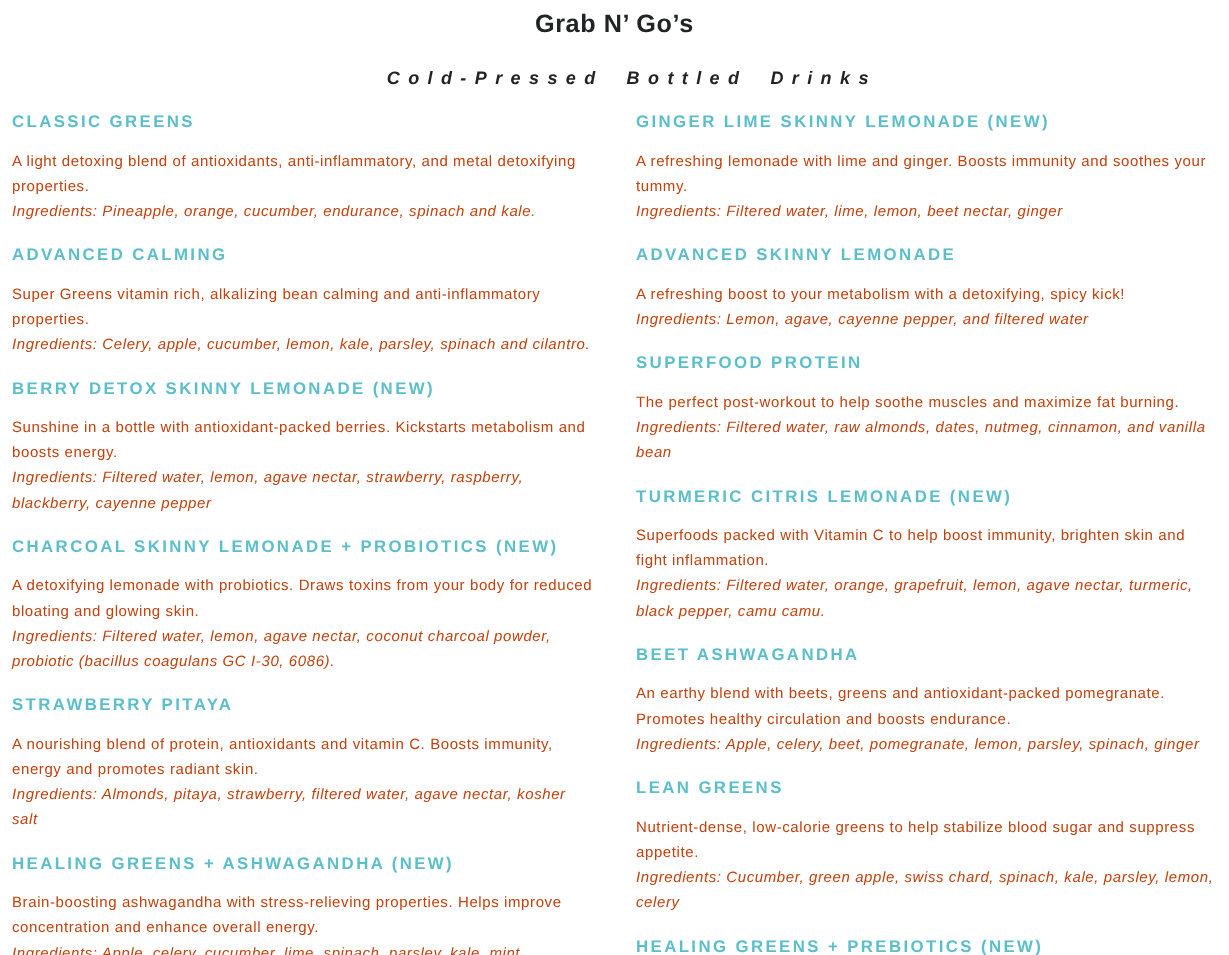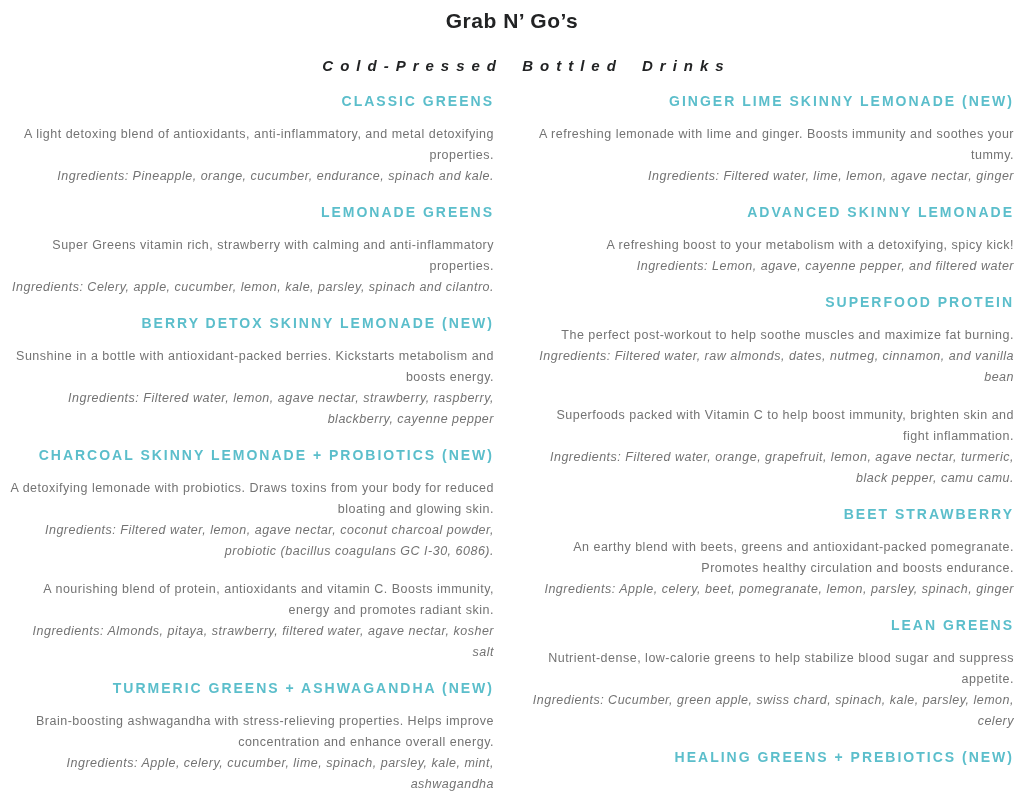--- a/index.html
+++ b/index.html
@@ -33,33 +33,33 @@
   }
 
   .columns {
     display: flex;
     padding: 0 10px;
     gap: 36px;
     margin-top: 2px;
   }
   .col { flex: 1; min-width: 0; }
 
-  .item { padding-top: 17px; text-align: right; }
+  .item { padding-top: 17px; text-align: left; }
   .item-name {
     font-size: 14px;
     font-weight: 700;
     letter-spacing: 2px;
     color: #5bbecb;
     margin-bottom: 15px;
   }
   .item-desc, .item-ingredients {
     font-size: 12.5px;
     line-height: 21px;
     letter-spacing: 0.5px;
-    color: #737373;
+    color: #c2410c;
   }
   .item-ingredients { font-style: italic; }
 </style>
 </head>
 <body>
 
 <div class="page">
 
   <h1 class="doc-title">Grab N’ Go’s</h1>
   <h2 class="doc-subtitle">Cold-Pressed Bottled Drinks</h2>
@@ -68,77 +68,79 @@
 
     <div class="col">
 
       <section class="item">
         <h3 class="item-name">CLASSIC GREENS</h3>
         <p class="item-desc">A light detoxing blend of antioxidants, anti-inflammatory, and metal detoxifying properties.</p>
         <p class="item-ingredients">Ingredients: Pineapple, orange, cucumber, endurance, spinach and kale.</p>
       </section>
 
       <section class="item">
-        <h3 class="item-name">LEMONADE GREENS</h3>
-        <p class="item-desc">Super Greens vitamin rich, strawberry with calming and anti-inflammatory properties.</p>
+        <h3 class="item-name">ADVANCED CALMING</h3>
+        <p class="item-desc">Super Greens vitamin rich, alkalizing bean calming and anti-inflammatory properties.</p>
         <p class="item-ingredients">Ingredients: Celery, apple, cucumber, lemon, kale, parsley, spinach and cilantro.</p>
       </section>
 
       <section class="item">
         <h3 class="item-name">BERRY DETOX SKINNY LEMONADE (NEW)</h3>
         <p class="item-desc">Sunshine in a bottle with antioxidant-packed berries. Kickstarts metabolism and boosts energy.</p>
         <p class="item-ingredients">Ingredients: Filtered water, lemon, agave nectar, strawberry, raspberry, blackberry, cayenne pepper</p>
       </section>
 
       <section class="item">
         <h3 class="item-name">CHARCOAL SKINNY LEMONADE + PROBIOTICS (NEW)</h3>
         <p class="item-desc">A detoxifying lemonade with probiotics. Draws toxins from your body for reduced bloating and glowing skin.</p>
         <p class="item-ingredients">Ingredients: Filtered water, lemon, agave nectar, coconut charcoal powder, probiotic (bacillus coagulans GC I-30, 6086).</p>
       </section>
 
       <section class="item">
+        <h3 class="item-name">STRAWBERRY PITAYA</h3>
         <p class="item-desc">A nourishing blend of protein, antioxidants and vitamin C. Boosts immunity, energy and promotes radiant skin.</p>
         <p class="item-ingredients">Ingredients: Almonds, pitaya, strawberry, filtered water, agave nectar, kosher salt</p>
       </section>
 
       <section class="item">
-        <h3 class="item-name">TURMERIC GREENS + ASHWAGANDHA (NEW)</h3>
+        <h3 class="item-name">HEALING GREENS + ASHWAGANDHA (NEW)</h3>
         <p class="item-desc">Brain-boosting ashwagandha with stress-relieving properties. Helps improve concentration and enhance overall energy.</p>
         <p class="item-ingredients">Ingredients: Apple, celery, cucumber, lime, spinach, parsley, kale, mint, ashwagandha</p>
       </section>
 
     </div>
 
     <div class="col">
 
       <section class="item">
         <h3 class="item-name">GINGER LIME SKINNY LEMONADE (NEW)</h3>
         <p class="item-desc">A refreshing lemonade with lime and ginger. Boosts immunity and soothes your tummy.</p>
-        <p class="item-ingredients">Ingredients: Filtered water, lime, lemon, agave nectar, ginger</p>
+        <p class="item-ingredients">Ingredients: Filtered water, lime, lemon, beet nectar, ginger</p>
       </section>
 
       <section class="item">
         <h3 class="item-name">ADVANCED SKINNY LEMONADE</h3>
         <p class="item-desc">A refreshing boost to your metabolism with a detoxifying, spicy kick!</p>
         <p class="item-ingredients">Ingredients: Lemon, agave, cayenne pepper, and filtered water</p>
       </section>
 
       <section class="item">
         <h3 class="item-name">SUPERFOOD PROTEIN</h3>
         <p class="item-desc">The perfect post-workout to help soothe muscles and maximize fat burning.</p>
         <p class="item-ingredients">Ingredients: Filtered water, raw almonds, dates, nutmeg, cinnamon, and vanilla bean</p>
       </section>
 
       <section class="item">
+        <h3 class="item-name">TURMERIC CITRIS LEMONADE (NEW)</h3>
         <p class="item-desc">Superfoods packed with Vitamin C to help boost immunity, brighten skin and fight inflammation.</p>
         <p class="item-ingredients">Ingredients: Filtered water, orange, grapefruit, lemon, agave nectar, turmeric, black pepper, camu camu.</p>
       </section>
 
       <section class="item">
-        <h3 class="item-name">BEET STRAWBERRY</h3>
+        <h3 class="item-name">BEET ASHWAGANDHA</h3>
         <p class="item-desc">An earthy blend with beets, greens and antioxidant-packed pomegranate. Promotes healthy circulation and boosts endurance.</p>
         <p class="item-ingredients">Ingredients: Apple, celery, beet, pomegranate, lemon, parsley, spinach, ginger</p>
       </section>
 
       <section class="item">
         <h3 class="item-name">LEAN GREENS</h3>
         <p class="item-desc">Nutrient-dense, low-calorie greens to help stabilize blood sugar and suppress appetite.</p>
         <p class="item-ingredients">Ingredients: Cucumber, green apple, swiss chard, spinach, kale, parsley, lemon, celery</p>
       </section>
 

